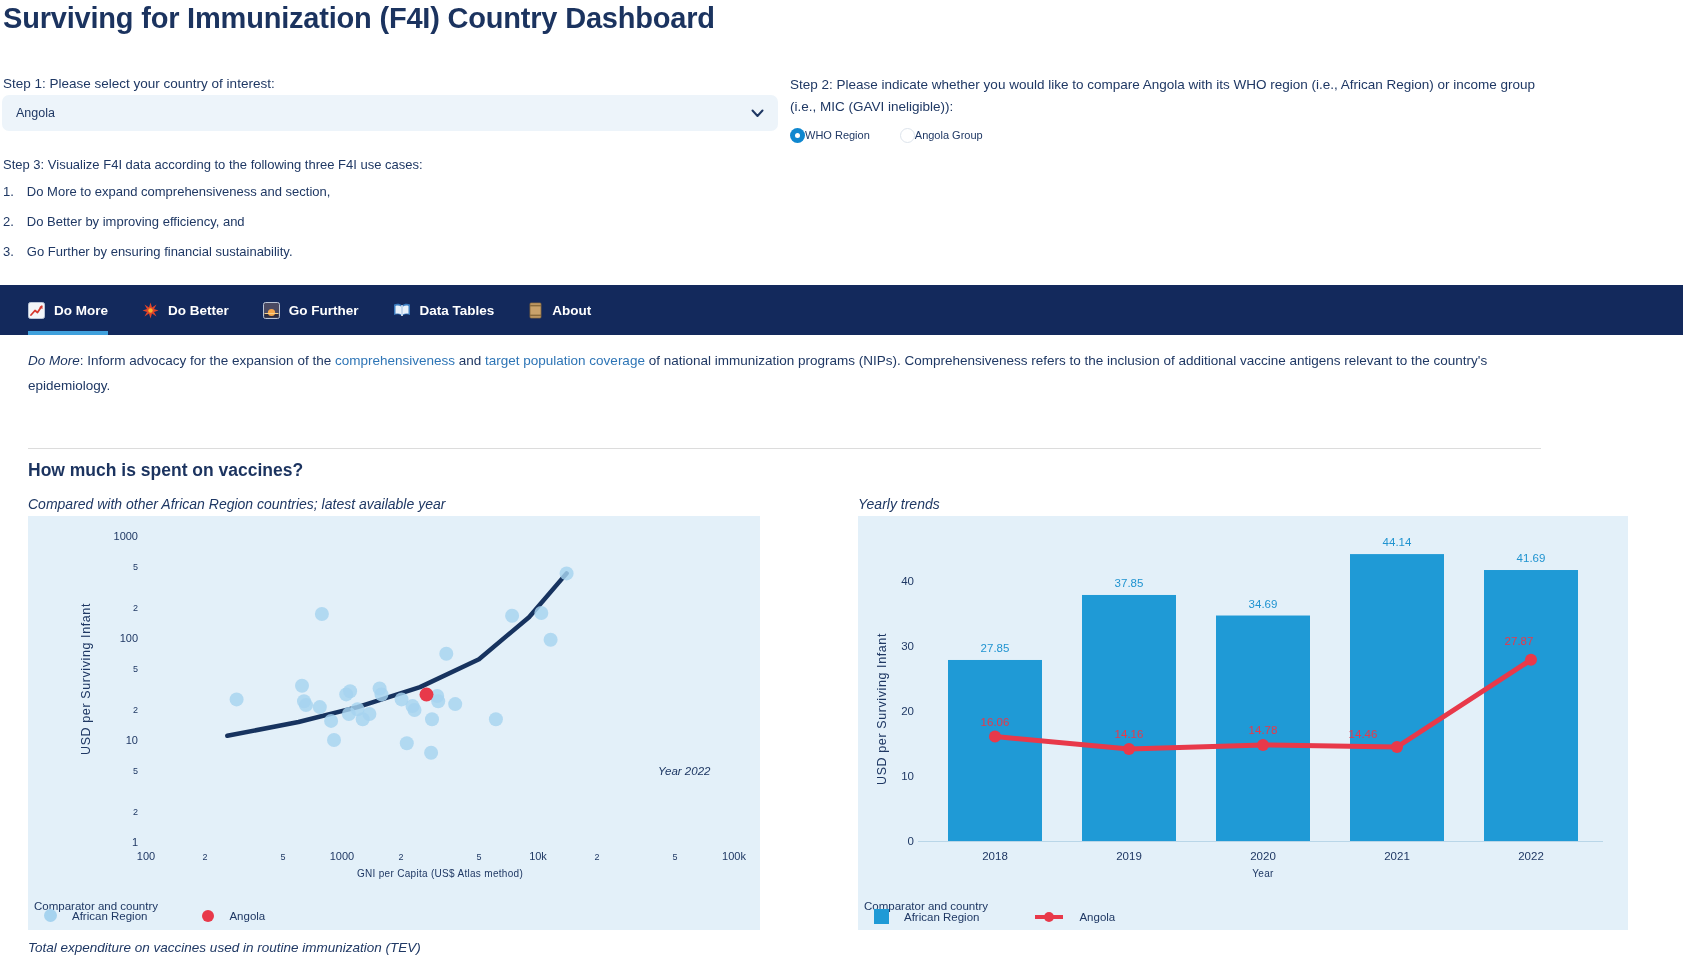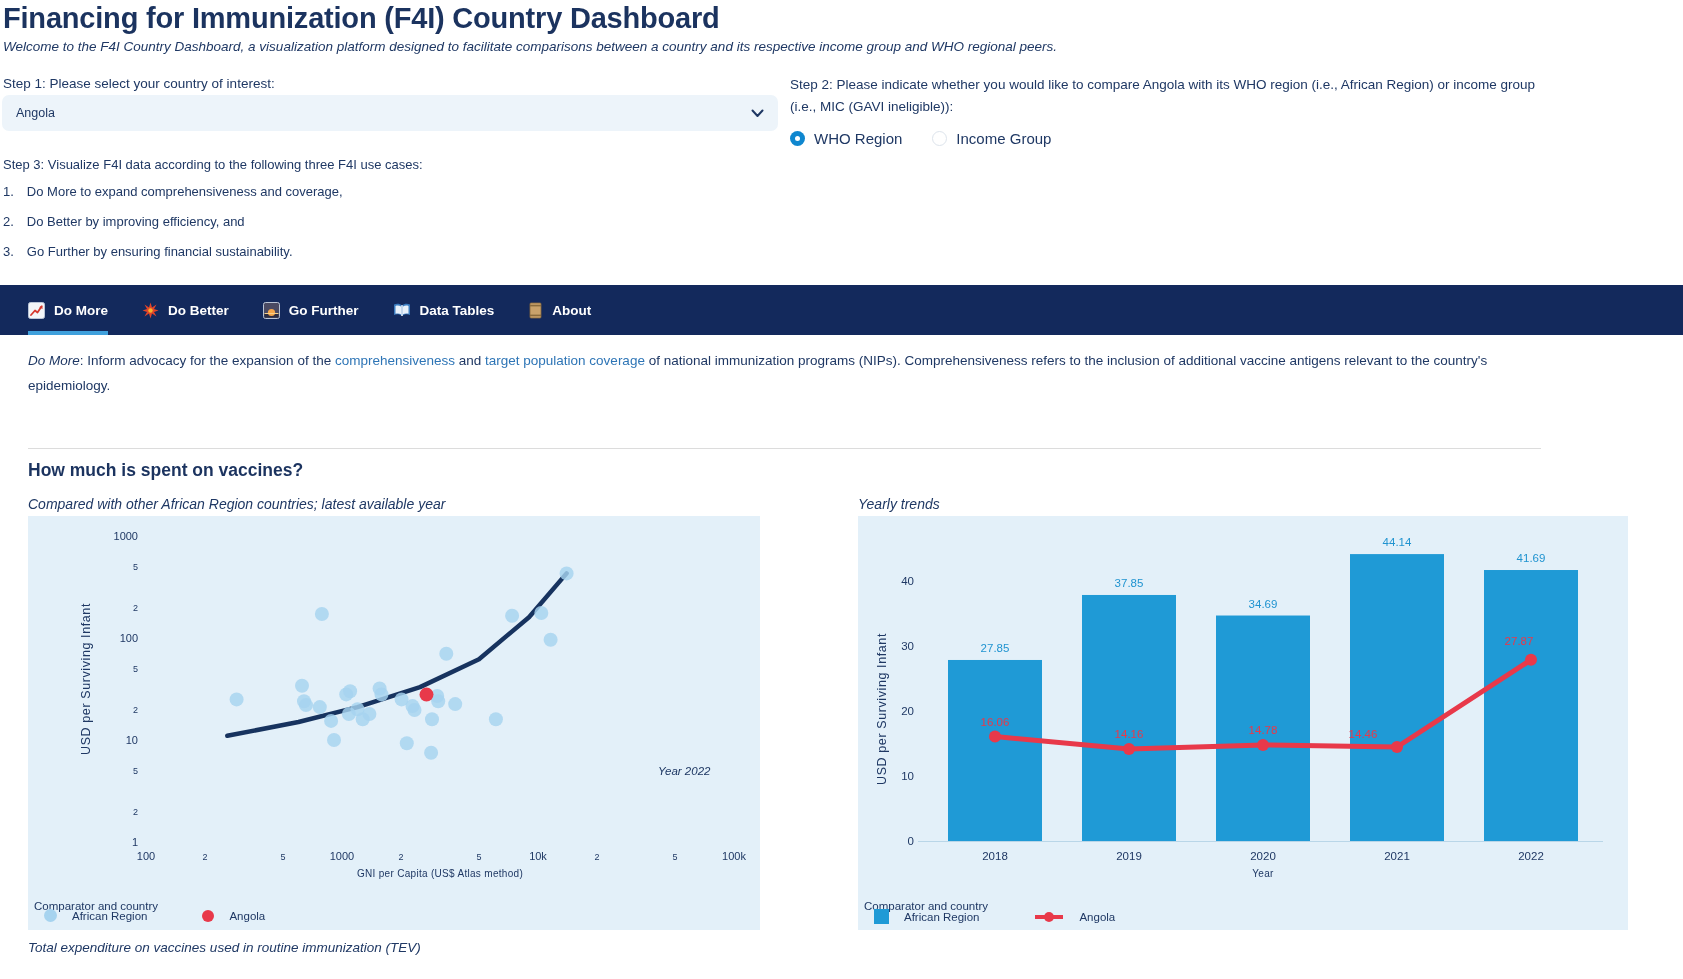--- a/index.html
+++ b/index.html
@@ -13,21 +13,21 @@
   #title{left:3px;top:2px;font-size:29px;font-weight:700;color:#1b335f;letter-spacing:-.2px;}
   #subtitle{left:3px;top:39px;font-size:13.5px;font-style:italic;}
 
   #step1-label{left:3px;top:76px;font-size:13.5px;}
   #country-select{left:2px;top:95px;width:776px;height:36px;background:#edf4fa;border-radius:7px;
     display:flex;align-items:center;justify-content:space-between;padding:0 14px;box-sizing:border-box;cursor:pointer;}
   #country-select .val{font-size:12.5px;color:#1f3864;}
 
   #step2-block{left:790px;top:74px;width:772px;font-size:13.5px;line-height:1.62;}
   .radio-row{display:flex;align-items:center;gap:30px;margin-top:9px;}
-  .radio-opt{display:flex;align-items:center;gap:9px;font-size:15px;cursor:pointer;}
+  .radio-opt{display:flex;align-items:center;font-size:11px;cursor:pointer;}
   .radio{width:15px;height:15px;border-radius:50%;box-sizing:border-box;display:flex;align-items:center;justify-content:center;}
   .radio.on{background:#0f87cf;}
   .radio.on::after{content:'';width:5px;height:5px;border-radius:50%;background:#fff;}
   .radio.off{border:1.5px solid #dde4ec;background:#fff;}
 
   #step3-block{left:3px;top:157px;font-size:13px;}
   .uc-row{display:flex;gap:13px;margin-top:10px;line-height:1.55;}
   #step3-note{margin-top:11px;font-style:italic;}
 
   #navbar{left:0;top:285px;width:1683px;height:50px;background:#13295c;display:flex;align-items:stretch;gap:34px;padding-left:28px;box-sizing:border-box;}
@@ -58,51 +58,50 @@
   .lg-gap-s{margin-right:15px;} .lg-gap-l{margin-right:55px;}
 
   #left-caption{left:28px;top:940px;font-size:13.5px;font-style:italic;color:#1f3864;}
   svg text{font-family:"Liberation Sans",sans-serif;}
 </style>
 </head>
 <body>
 
 <div id="page">
 
-  <div class="abs" id="title">Financing for Immunization (F4I) Country Dashboard</div>
-  <div class="abs" id="subtitle">Welcome to the F4I Country Dashboard, a visualization platform designed to facilitate comparisons between a country and its respective income group and WHO regional peers.</div>
+  <div class="abs" id="title">Surviving for Immunization (F4I) Country Dashboard</div>
 
   <div class="abs" id="step1-label">Step 1: Please select your country of interest:</div>
 
   <div class="abs" id="country-select">
     <span class="val">Angola</span>
     <svg width="13" height="9" viewBox="0 0 13 9">
       <polyline points="1.5,1.5 6.5,7 11.5,1.5" fill="none" stroke="#1f3864" stroke-width="2" stroke-linecap="round" stroke-linejoin="round"></polyline>
     </svg>
   </div>
 
   <div class="abs" id="step2-block">
     <div>Step 2: Please indicate whether you would like to compare Angola with its WHO region (i.e., African Region) or income group (i.e., MIC (GAVI ineligible)):</div>
     <div class="radio-row">
       <div class="radio-opt">
         <span class="radio on"></span>
         <span>WHO Region</span>
       </div>
       <div class="radio-opt">
         <span class="radio off"></span>
-        <span>Income Group</span>
+        <span>Angola Group</span>
       </div>
     </div>
   </div>
 
   <div class="abs" id="step3-block">
     <div>Step 3: Visualize F4I data according to the following three F4I use cases:</div>
     <div class="uc-row">
       <span>1.</span>
-      <span><span>Do More</span><span> to expand comprehensiveness and coverage,</span></span>
+      <span><span>Do More</span><span> to expand comprehensiveness and section,</span></span>
     </div>
     <div class="uc-row">
       <span>2.</span>
       <span><span>Do Better</span><span> by improving efficiency, and</span></span>
     </div>
     <div class="uc-row">
       <span>3.</span>
       <span><span>Go Further</span><span> by ensuring financial sustainability.</span></span>
     </div>
   </div>

